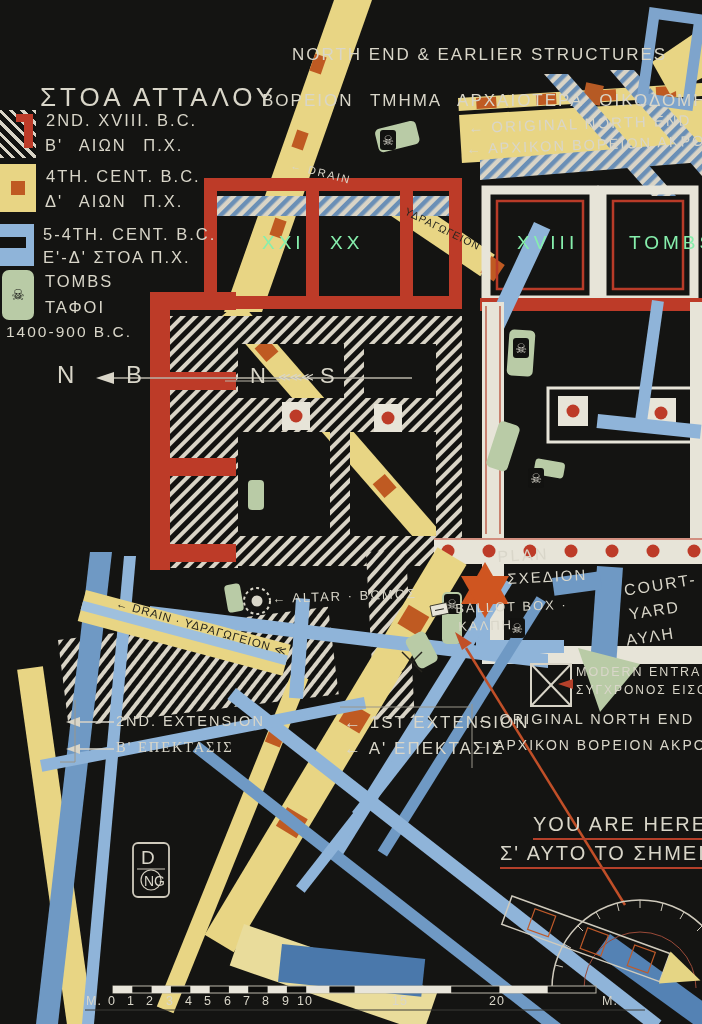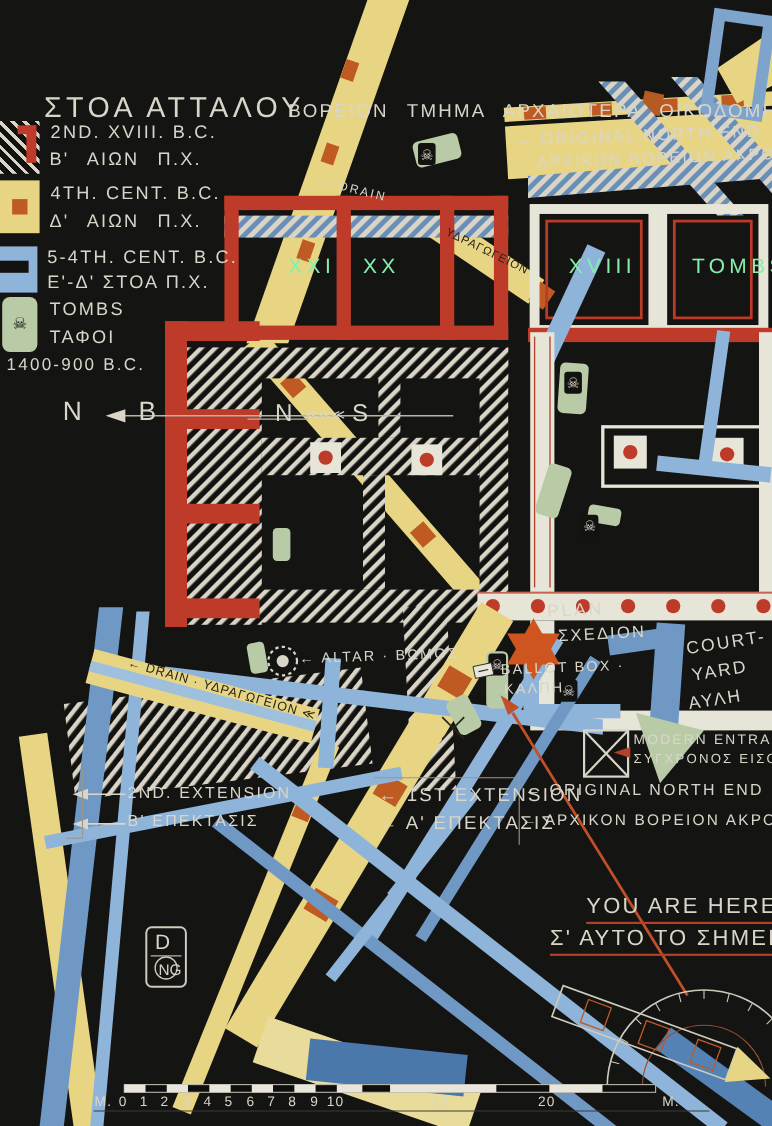--- a/index.html
+++ b/index.html
@@ -349,20 +349,21 @@
           <rect x="228.9" y="986" width="19.3" height="7"></rect>
       <rect x="267.6" y="986" width="19.3" height="7"></rect>
           <rect x="306.2" y="986" width="23.2" height="7"></rect>
       <rect x="354.6" y="986" width="96.6" height="7"></rect>
           <rect x="499.4" y="986" width="48.3" height="7"></rect>
     </g>
     <line x1="85" y1="1010" x2="645" y2="1010" stroke="#3a3a36" stroke-width="1"></line>
   </g>
 </svg>
 
+<span class="L" style="left:292px;top:46px;font-size:17px;">NORTH END &amp; EARLIER STRUCTURES</span>
 <span class="L" style="left:40px;top:84px;font-size:26px;letter-spacing:4px;">ΣΤΟΑ ΑΤΤΑΛΟΥ</span>
 <span class="L ws" style="left:262px;top:92px;font-size:17px;">ΒΟΡΕΙΟΝ ΤΜΗΜΑ ΑΡΧΑΙΟΤΕΡΑ ΟΙΚΟΔΟΜΗΜΑΤΑ</span>
 
 <div>
   <div class="sw" style="left:0;top:110px;width:36px;height:48px;background:repeating-linear-gradient(45deg,#d9d4c6 0 3px,#121210 3px 8px);">
     <div style="position:absolute;right:3px;top:4px;width:9px;height:34px;background:#bd3b28;"></div>
     <div style="position:absolute;right:3px;top:4px;width:17px;height:8px;background:#bd3b28;"></div>
   </div>
   <span class="L" style="left:46px;top:112px;font-size:16.5px;">2ND. XVIII. B.C.</span>
   <span class="L ws" style="left:45px;top:137px;font-size:16.5px;">Β' ΑΙΩΝ Π.Χ.</span>
@@ -407,21 +408,21 @@
 <span class="L" style="left:272px;top:592px;font-size:13px;transform:rotate(-2deg);">← ALTAR · ΒΩΜΟΣ</span>
 <span class="L" style="left:455px;top:602px;font-size:13px;transform:rotate(-2deg);">BALLOT BOX ·</span>
 <span class="L" style="left:458px;top:620px;font-size:13px;transform:rotate(-2deg);">ΚΑΛΠΗ</span>
 <span class="L" style="left:623px;top:583px;font-size:16px;transform:rotate(-9deg);">COURT-</span>
 <span class="L" style="left:628px;top:607px;font-size:16px;transform:rotate(-9deg);">YARD</span>
 <span class="L" style="left:625px;top:633px;font-size:16px;transform:rotate(-9deg);">ΑΥΛΗ</span>
 <span class="L" style="left:576px;top:666px;font-size:12.5px;">MODERN ENTRANCE</span>
 <span class="L" style="left:576px;top:684px;font-size:12px;">ΣΥΓΧΡΟΝΟΣ ΕΙΣΟΔΟΣ</span>
 <span class="L dk" style="left:118px;top:598px;font-size:11.5px;letter-spacing:1px;transform:rotate(16deg);">← DRAIN · ΥΔΡΑΓΩΓΕΙΟΝ ≪</span>
 <span class="L" style="left:116px;top:714px;font-size:14.5px;">2ND. EXTENSION</span>
-<span class="L" style="left:116px;top:740px;font-size:14.5px;">Β' ΕΠΕΚΤΑΣΙΣ</span>
+<span class="L" style="left:116px;top:740px;font-size:14.5px;font-family:Liberation Serif, serif;">Β' ΕΠΕΚΤΑΣΙΣ</span>
 <span class="L" style="left:344px;top:714px;font-size:17px;">← 1ST EXTENSION</span>
 <span class="L" style="left:344px;top:740px;font-size:17px;">← Α' ΕΠΕΚΤΑΣΙΣ</span>
 <span class="L" style="left:477px;top:712px;font-size:14.5px;">← ORIGINAL NORTH END</span>
 <span class="L" style="left:474px;top:738px;font-size:14px;">← ΑΡΧΙΚΟΝ ΒΟΡΕΙΟΝ ΑΚΡΟΝ</span>
 <span class="L ru" style="left:533px;top:814px;font-size:20px;">YOU ARE HERE</span>
 <span class="L ru" style="left:500px;top:843px;font-size:20px;">Σ' ΑΥΤΟ ΤΟ ΣΗΜΕΙΟ</span>
 
 <span class="L" style="left:141px;top:848px;font-size:19px;">D</span>
 <span class="L" style="left:144px;top:874px;font-size:14px;letter-spacing:0;">NG</span>
 

